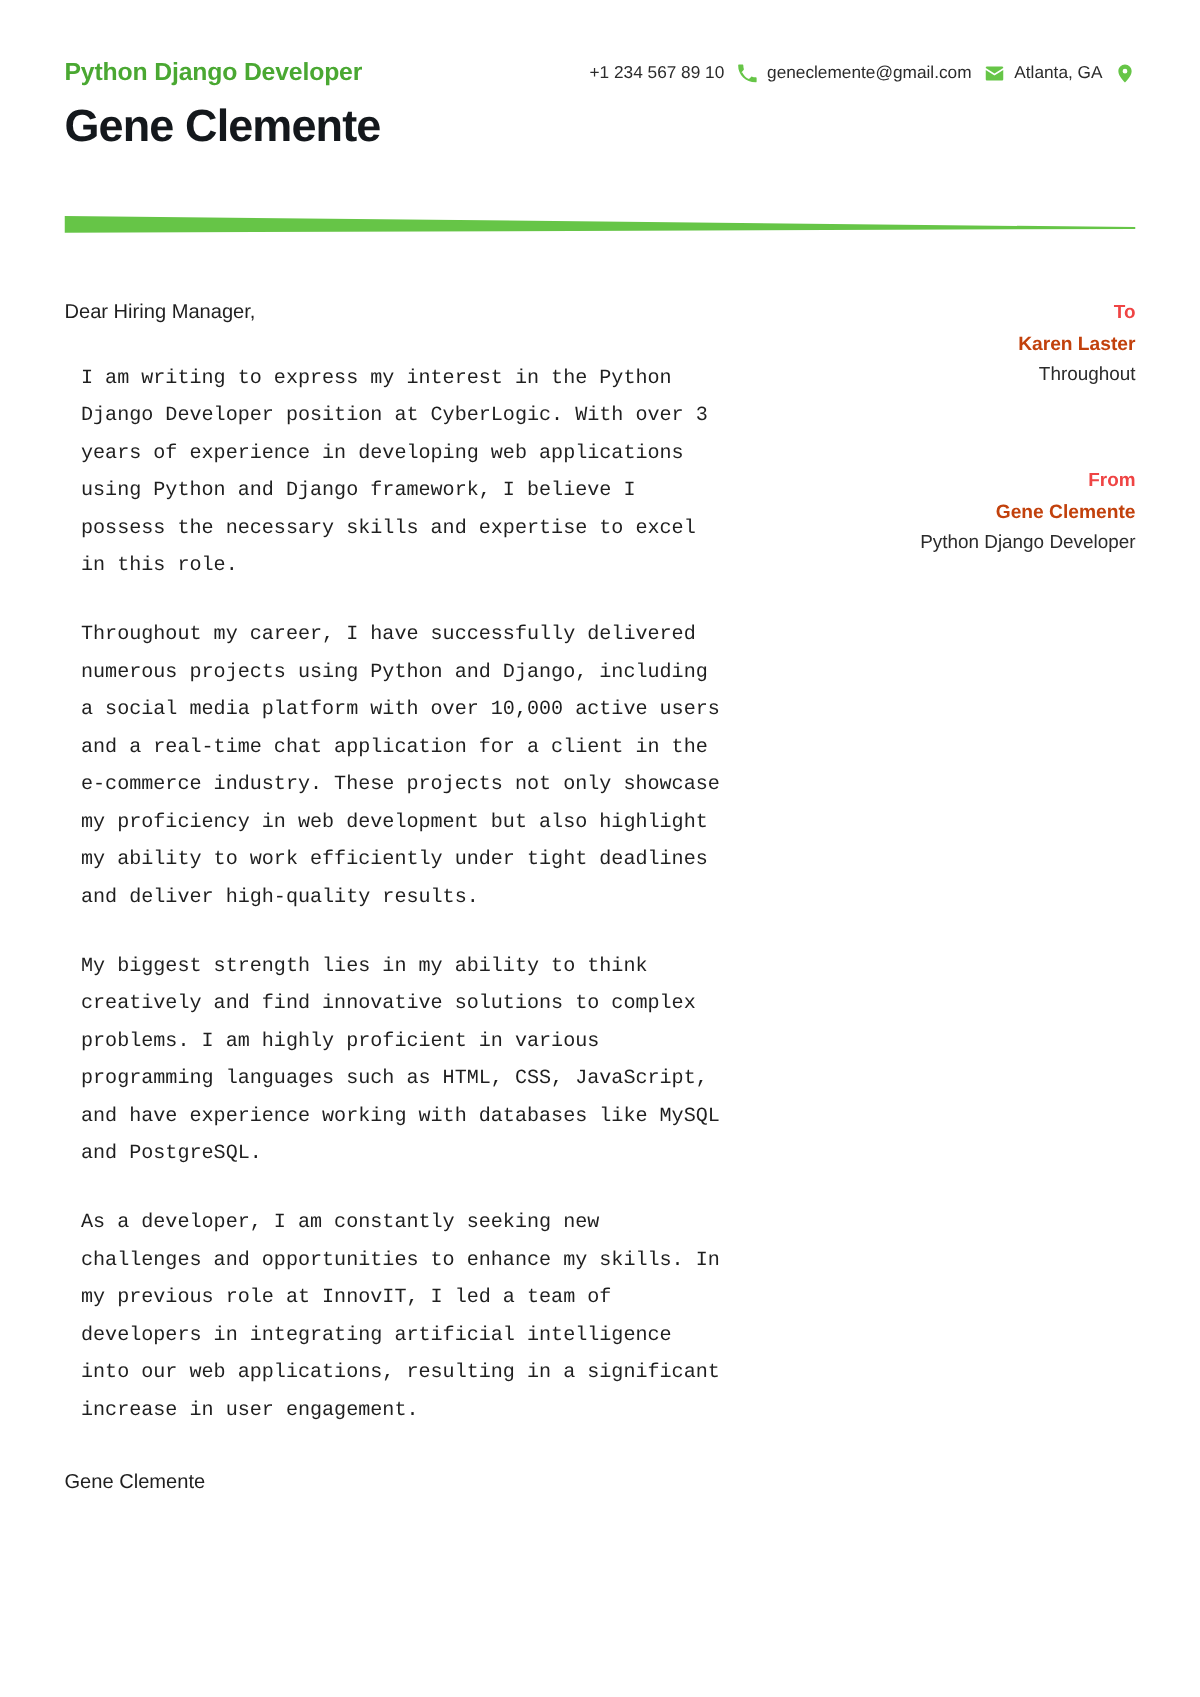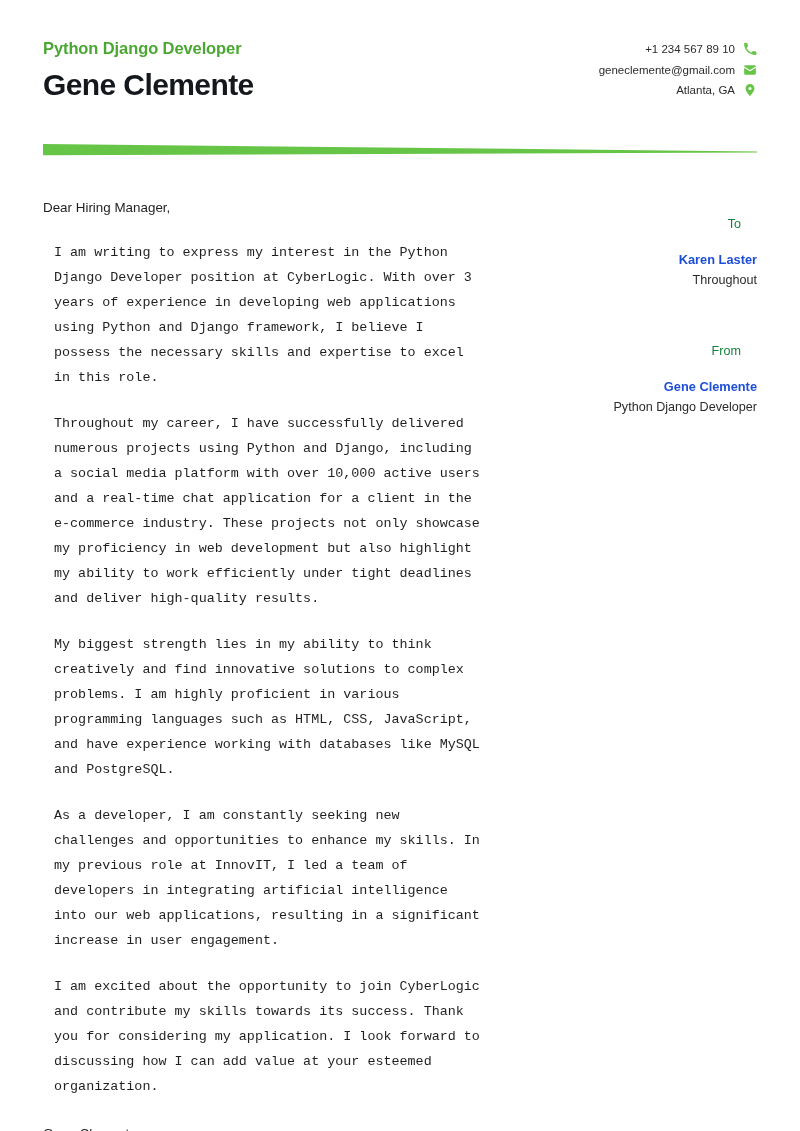--- a/index.html
+++ b/index.html
@@ -54,21 +54,21 @@
     line-height: 36px;
     margin: 9px 0 0 0;
     white-space: nowrap;
   }
 
   .header-right {
     position: absolute;
     right: 0;
     top: 4px;
     display: flex;
-    flex-direction: column;
+    flex-direction: row;
     align-items: flex-end;
     gap: 6.5px;
   }
   .contact-row {
     display: flex;
     align-items: center;
     justify-content: flex-end;
     gap: 8px;
   }
   .contact-text {
@@ -143,28 +143,29 @@
     top: 199px;
     width: 230px;
     text-align: right;
   }
   .meta-block + .meta-block {
     margin-top: 52px;
   }
   .meta-label {
     font-size: 12.6px;
     line-height: 19px;
-    color: #15803d;
-    margin: 16px;
+    color: #ef4444;
+    margin: 0;
+    font-weight: bold;
   }
   .meta-name {
     font-size: 12.8px;
     line-height: 19.5px;
     font-weight: bold;
-    color: #1d4ed8;
+    color: #c2410c;
     margin: 1px 0 0 0;
   }
   .meta-sub {
     font-size: 12.6px;
     line-height: 19.5px;
     color: #2b2b2b;
     margin: 1px 0 0 0;
   }
 </style>
 </head>
@@ -217,21 +218,20 @@
       <polygon points="0,2 714,9.4 714,10.6 0,13.2" fill="#66c547"></polygon>
     </svg>
   </div>
 
   <div class="letter">
     <p class="salutation">Dear Hiring Manager,</p>
     <p class="para">I am writing to express my interest in the Python Django Developer position at CyberLogic. With over 3 years of experience in developing web applications using Python and Django framework, I believe I possess the necessary skills and expertise to excel in this role.</p>
     <p class="para">Throughout my career, I have successfully delivered numerous projects using Python and Django, including a social media platform with over 10,000 active users and a real-time chat application for a client in the e-commerce industry. These projects not only showcase my proficiency in web development but also highlight my ability to work efficiently under tight deadlines and deliver high-quality results.</p>
     <p class="para">My biggest strength lies in my ability to think creatively and find innovative solutions to complex problems. I am highly proficient in various programming languages such as HTML, CSS, JavaScript, and have experience working with databases like MySQL and PostgreSQL.</p>
     <p class="para">As a developer, I am constantly seeking new challenges and opportunities to enhance my skills. In my previous role at InnovIT, I led a team of developers in integrating artificial intelligence into our web applications, resulting in a significant increase in user engagement.</p>
-    <p class="para">I am excited about the opportunity to join CyberLogic and contribute my skills towards its success. Thank you for considering my application. I look forward to discussing how I can add value at your esteemed organization.</p>
     <p class="signature">Gene Clemente</p>
   </div>
 
   <div class="meta">
 
     <div class="meta-block">
       <p class="meta-label">To</p>
       <p class="meta-name">Karen Laster</p>
       <p class="meta-sub">Throughout</p>
     </div>

